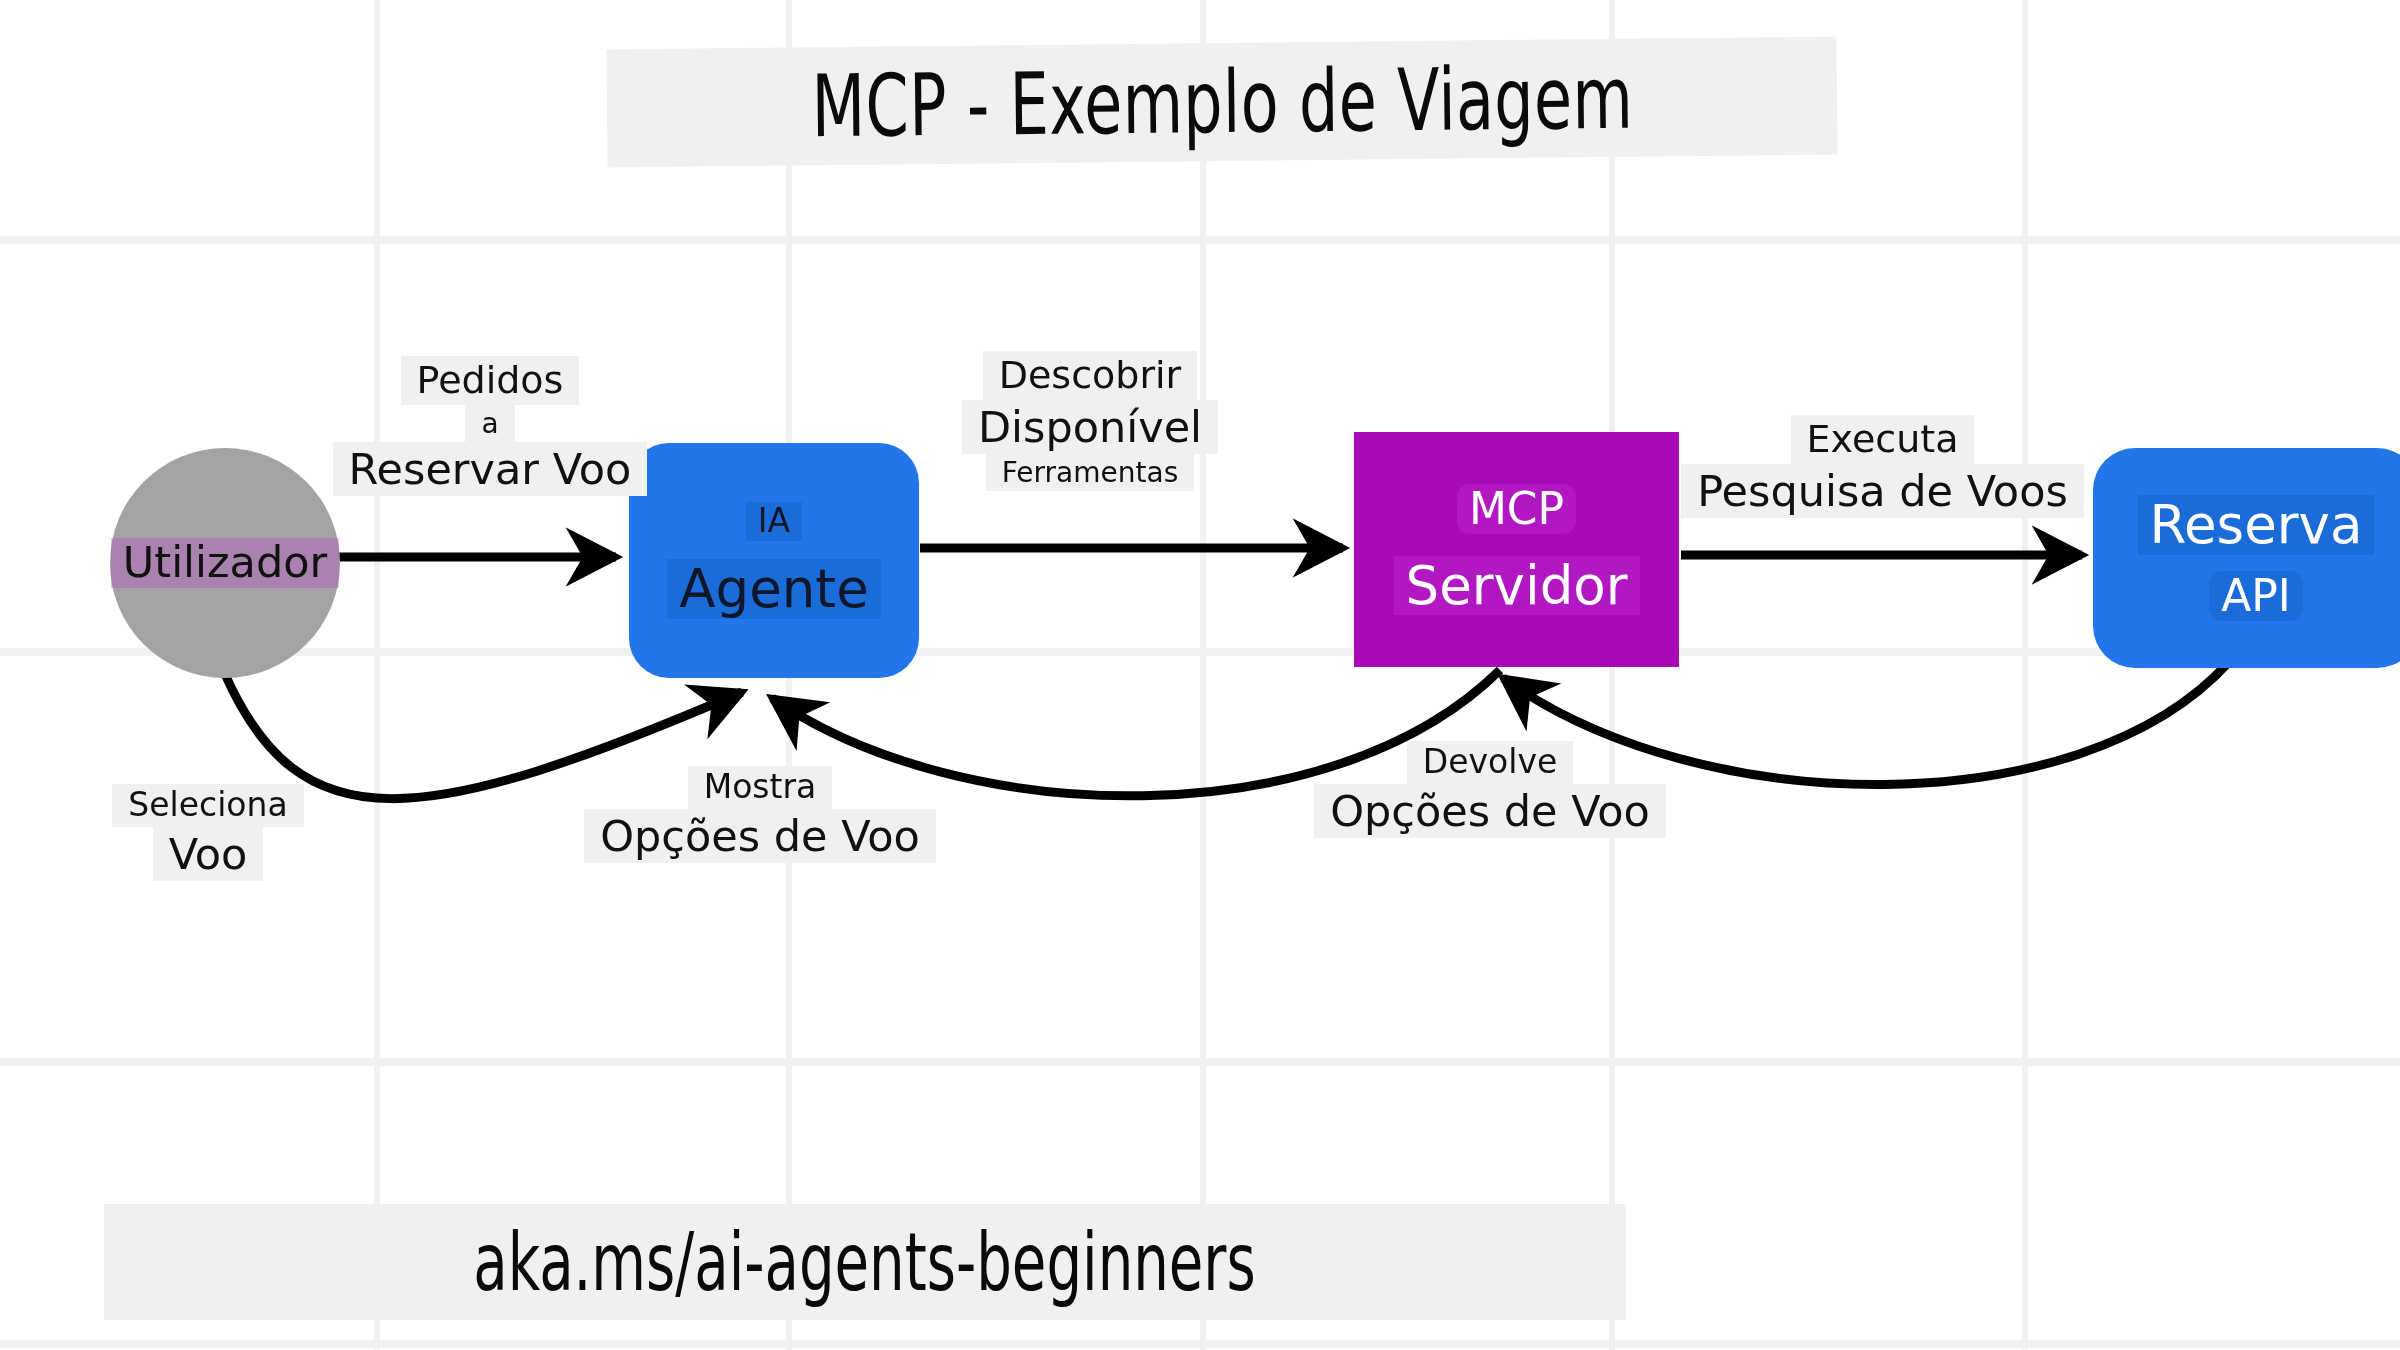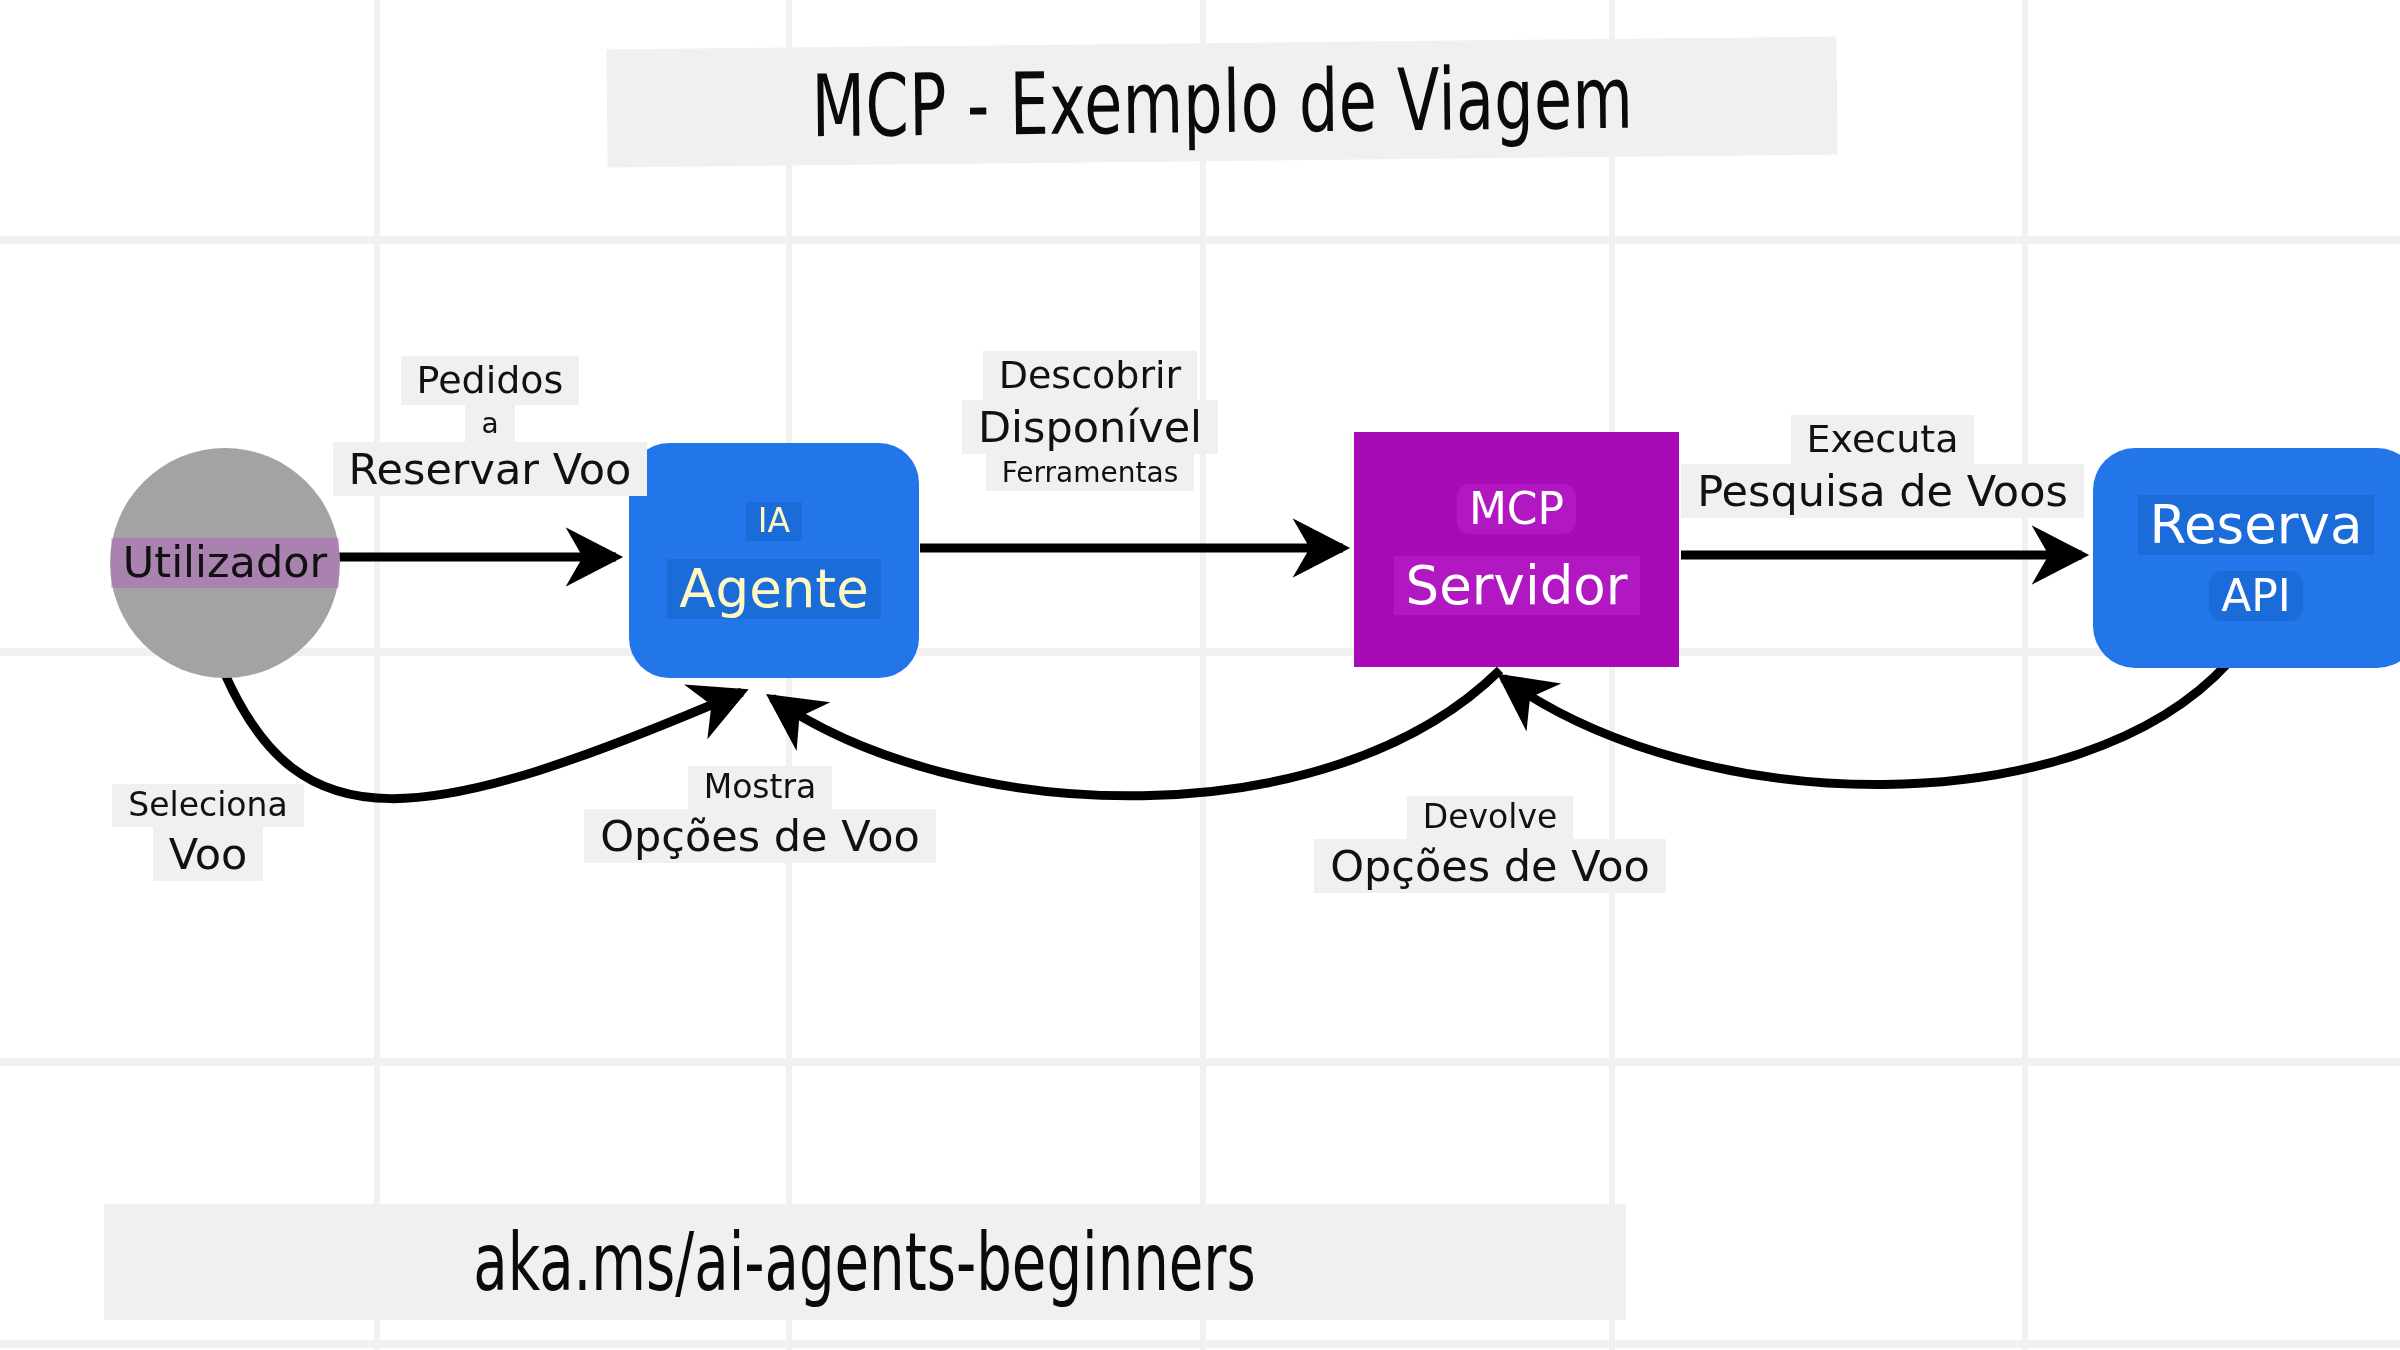--- a/index.html
+++ b/index.html
@@ -87,21 +87,21 @@
     display: inline-block;
     padding: 2px 12px;
     line-height: 1.05;
     white-space: nowrap;
   }
   .node-user .node-line {
     color: #111111;
     background: rgba(190, 55, 205, 0.30);
     font-size: 43px;
   }
-  .node-agent .hl { background: rgba(12, 88, 180, 0.32); color: #fef9c3; }
+  .node-agent .hl { background: rgba(12, 88, 180, 0.32); color: #0f172a; }
   .node-api  .hl { background: rgba(12, 88, 180, 0.32); color: #ffffff; }
   .node-server .hl { background: rgba(200, 60, 215, 0.30); color: #ffffff; }
 
   .line-sm { font-size: 33px; }
   .line-md { font-size: 44px; border-radius: 13px; }
   .line-lg { font-size: 53px; }
 
   .node-agent .node-line.line-sm { margin-bottom: 18px; }
   .node-api   .node-line.line-lg { margin-bottom: 16px; }
   .node-server .node-line.line-md { margin-bottom: 22px; }
@@ -238,21 +238,21 @@
   <div class="edge-label" style="left:128px; top:784px; width:160px;">
     <span class="el-sm">Seleciona</span>
     <span class="el-lg">Voo</span>
   </div>
 
   <div class="edge-label" style="left:600px; top:766px; width:320px;">
     <span class="el-sm">Mostra</span>
     <span class="el-lg">Opções de Voo</span>
   </div>
 
-  <div class="edge-label" style="left:1330px; top:796px; width:320px;">
+  <div class="edge-label" style="left:1330px; top:741px; width:320px;">
     <span class="el-sm">Devolve</span>
     <span class="el-lg">Opções de Voo</span>
   </div>
 
   <div id="title">
     <span>MCP - Exemplo de Viagem</span>
   </div>
 
   <div id="footer">
     <span>aka.ms/ai-agents-beginners</span>

